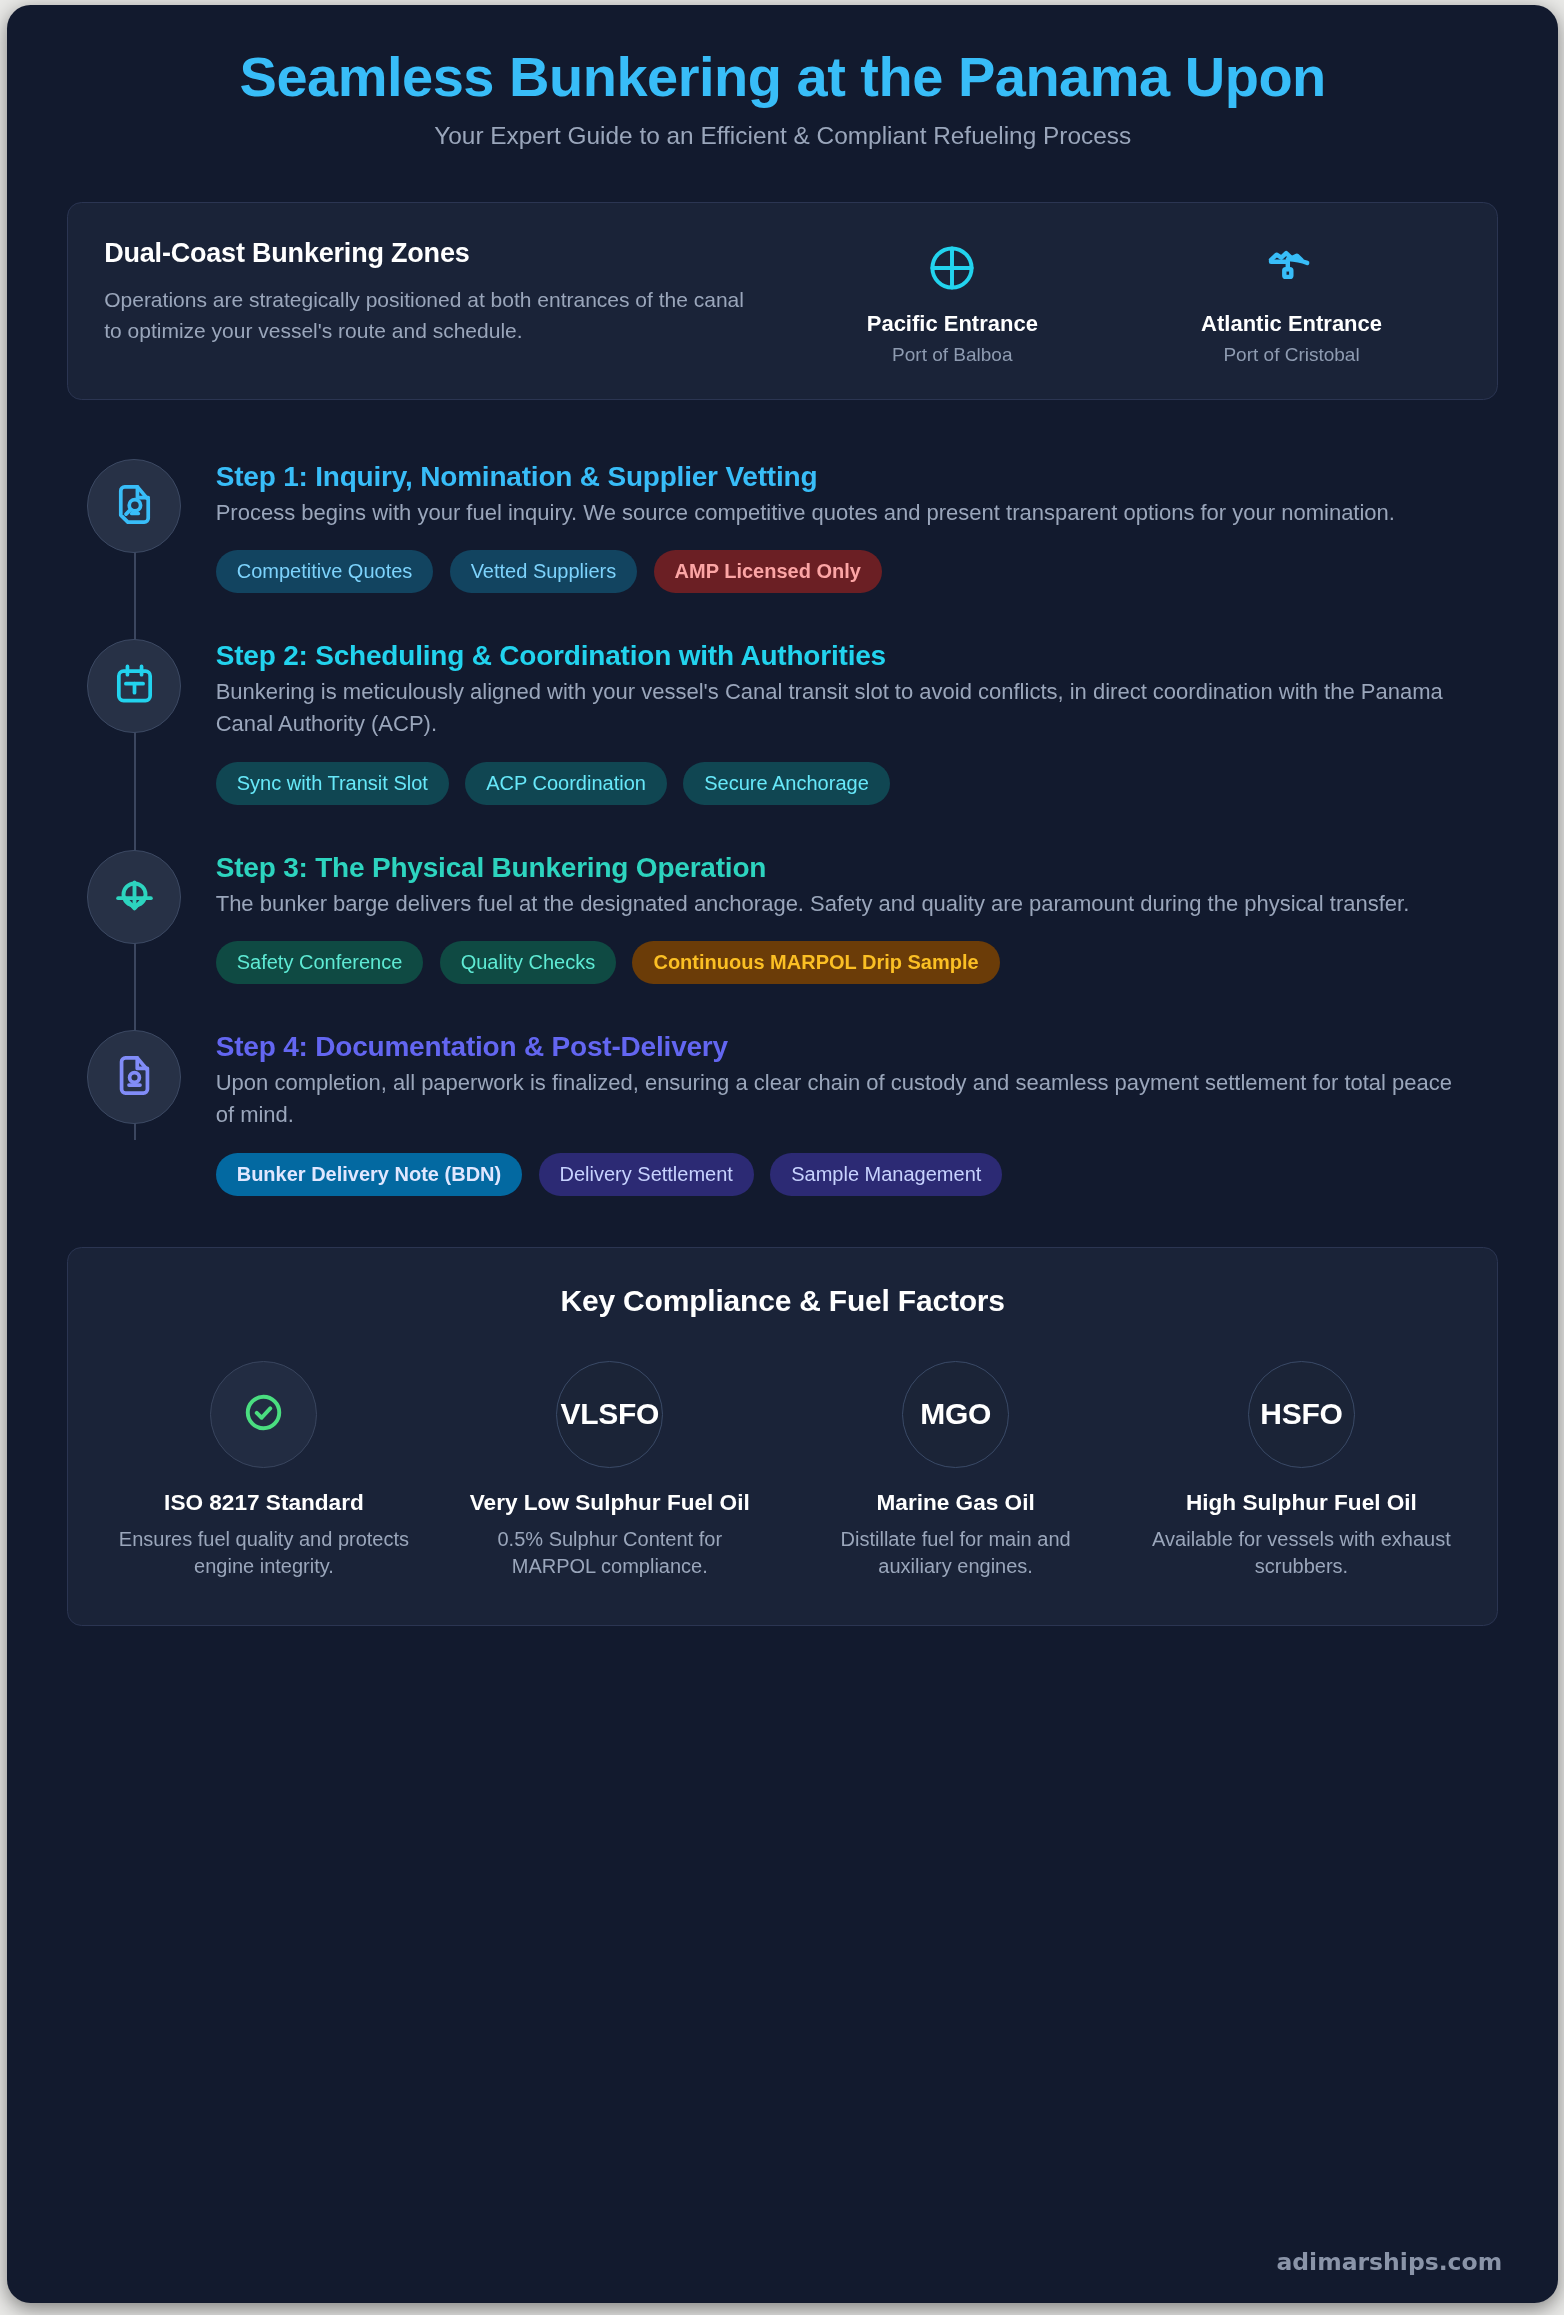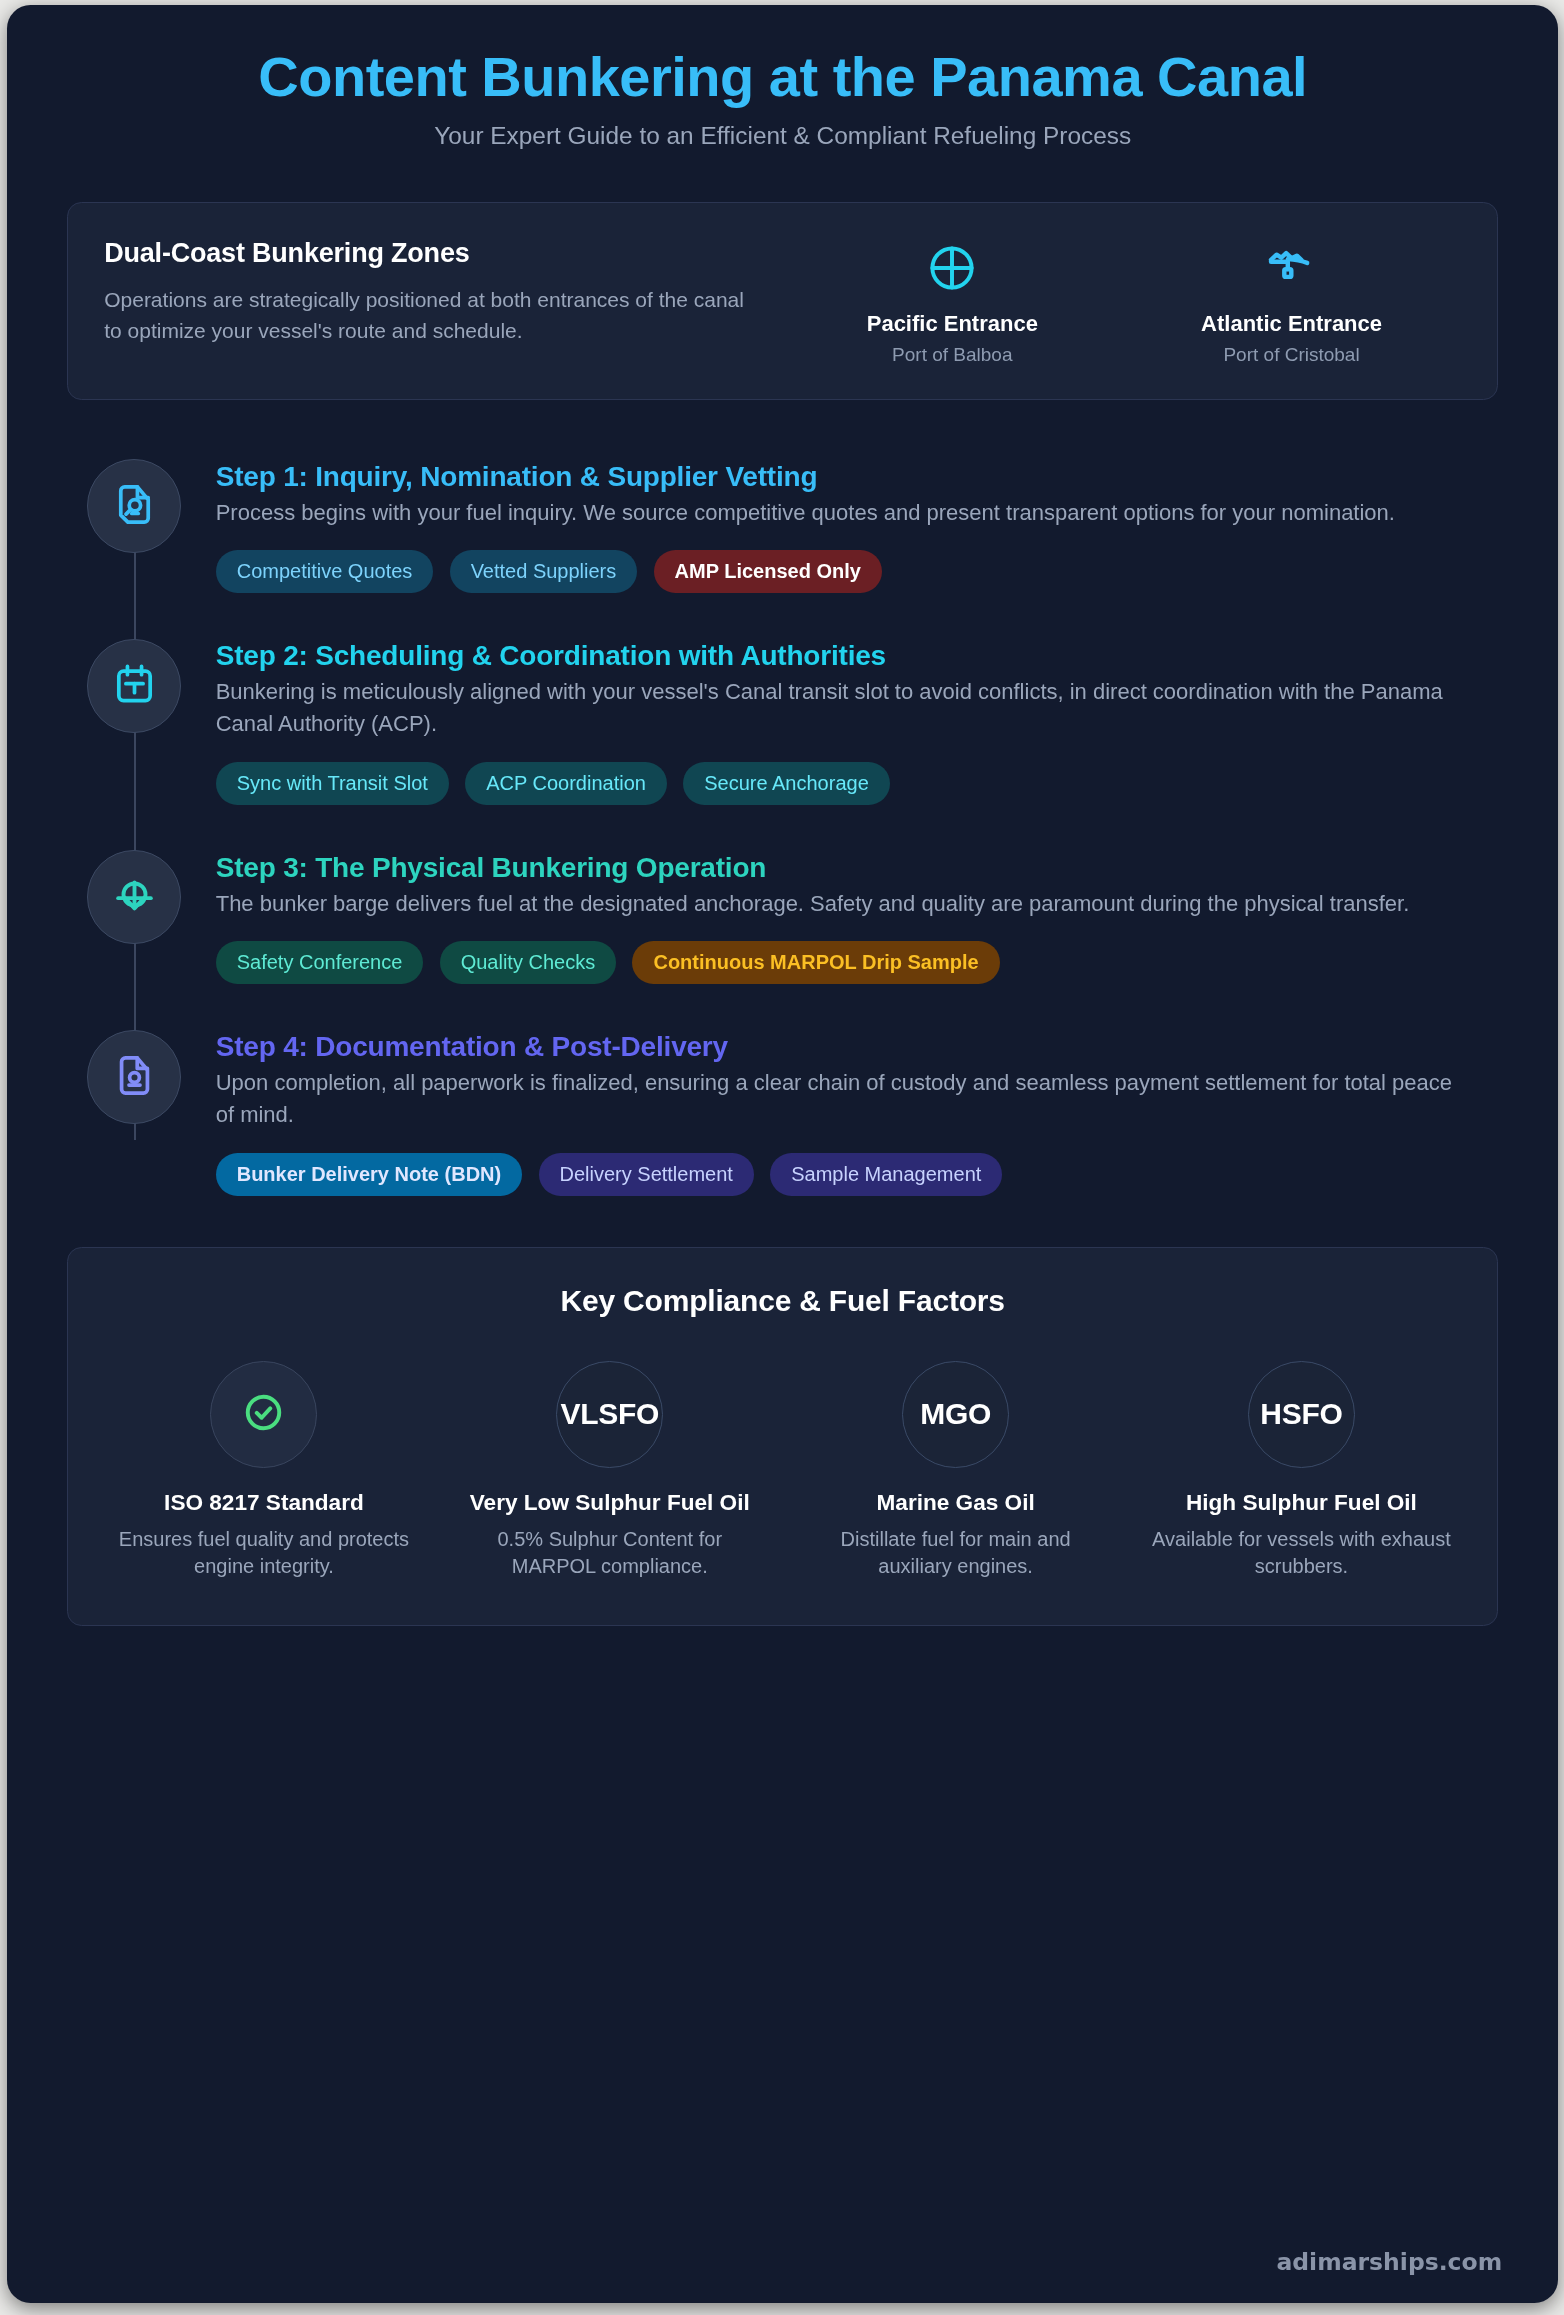--- a/index.html
+++ b/index.html
@@ -156,21 +156,21 @@
     border-radius: 904px;
     padding: 10px 21px;
     font-size: 20px;
     white-space: nowrap;
   }
   .tag.bold { font-weight: bold; }
 
   
   .s1 .step-title { color: #38bdf8; }
   .s1 .tag { background: #124460; color: #7dd3fc; }
-  .s1 .tag.alert { background: #6b1f24; color: #ffffff; }
+  .s1 .tag.alert { background: #6b1f24; color: #fca5a5; }
 
   
   .s2 .step-title { color: #22d3ee; }
   .s2 .tag { background: #104652; color: #67e8f9; }
 
   
   .s3 .step-title { color: #2dd4bf; }
   .s3 .tag { background: #0f4a43; color: #5eead4; }
   .s3 .tag.alert { background: #6b3c08; color: #fbbf24; }
 
@@ -253,21 +253,21 @@
     font-weight: bold;
     color: #8a94a8;
   }
 </style>
 </head>
 <body>
 
 <div class="page">
 
   <div class="header">
-    <div class="main-title">Content Bunkering at the Panama Canal</div>
+    <div class="main-title">Seamless Bunkering at the Panama Upon</div>
     <div class="subtitle">Your Expert Guide to an Efficient &amp; Compliant Refueling Process</div>
   </div>
 
   <div class="zones-card">
     <div class="zones-left">
       <div class="zones-title">Dual-Coast Bunkering Zones</div>
       <div class="zones-desc">Operations are strategically positioned at both entrances of the canal to optimize your vessel's route and schedule.</div>
     </div>
     <div class="zones-right">
 

